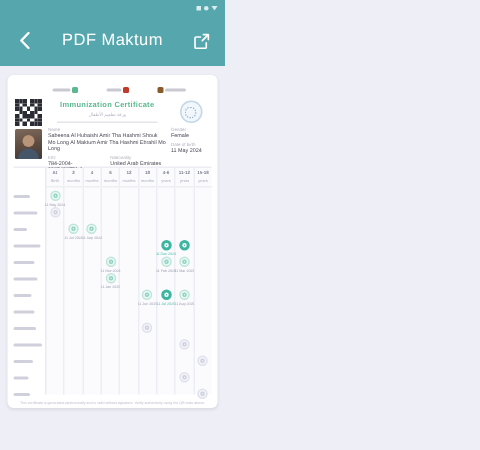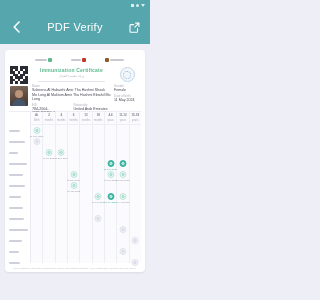--- a/index.html
+++ b/index.html
@@ -184,21 +184,21 @@
   <span class="st-ico round"></span>
   <span class="st-ico tri"></span>
 </div>
 
 <div class="appbar">
   <div class="icon-btn">
     <svg width="9" height="12" viewBox="0 0 9 12" aria-hidden="true">
       <path d="M7 1 L2.2 6 L7 11" fill="none" stroke="#ffffff" stroke-width="1.6" stroke-linecap="round" stroke-linejoin="round"></path>
     </svg>
   </div>
-  <div class="appbar-title">PDF Verify</div>
+  <div class="appbar-title">PDF Maktum</div>
   <div class="spacer"></div>
   <div class="icon-btn">
     <svg width="11" height="11" viewBox="0 0 12 12" aria-hidden="true">
       <path d="M7.2 1.2 H10.8 V4.8" fill="none" stroke="#ffffff" stroke-width="1.2" stroke-linecap="round" stroke-linejoin="round"></path>
       <path d="M10.6 1.4 L6.4 5.6" fill="none" stroke="#ffffff" stroke-width="1.2" stroke-linecap="round"></path>
       <path d="M9.3 7.1 V10.3 A0.8 0.8 0 0 1 8.5 11.1 H1.9 A0.8 0.8 0 0 1 1.1 10.3 V3.7 A0.8 0.8 0 0 1 1.9 2.9 H5.1" fill="none" stroke="#ffffff" stroke-width="1.2" stroke-linecap="round" stroke-linejoin="round"></path>
     </svg>
   </div>
 </div>
 

